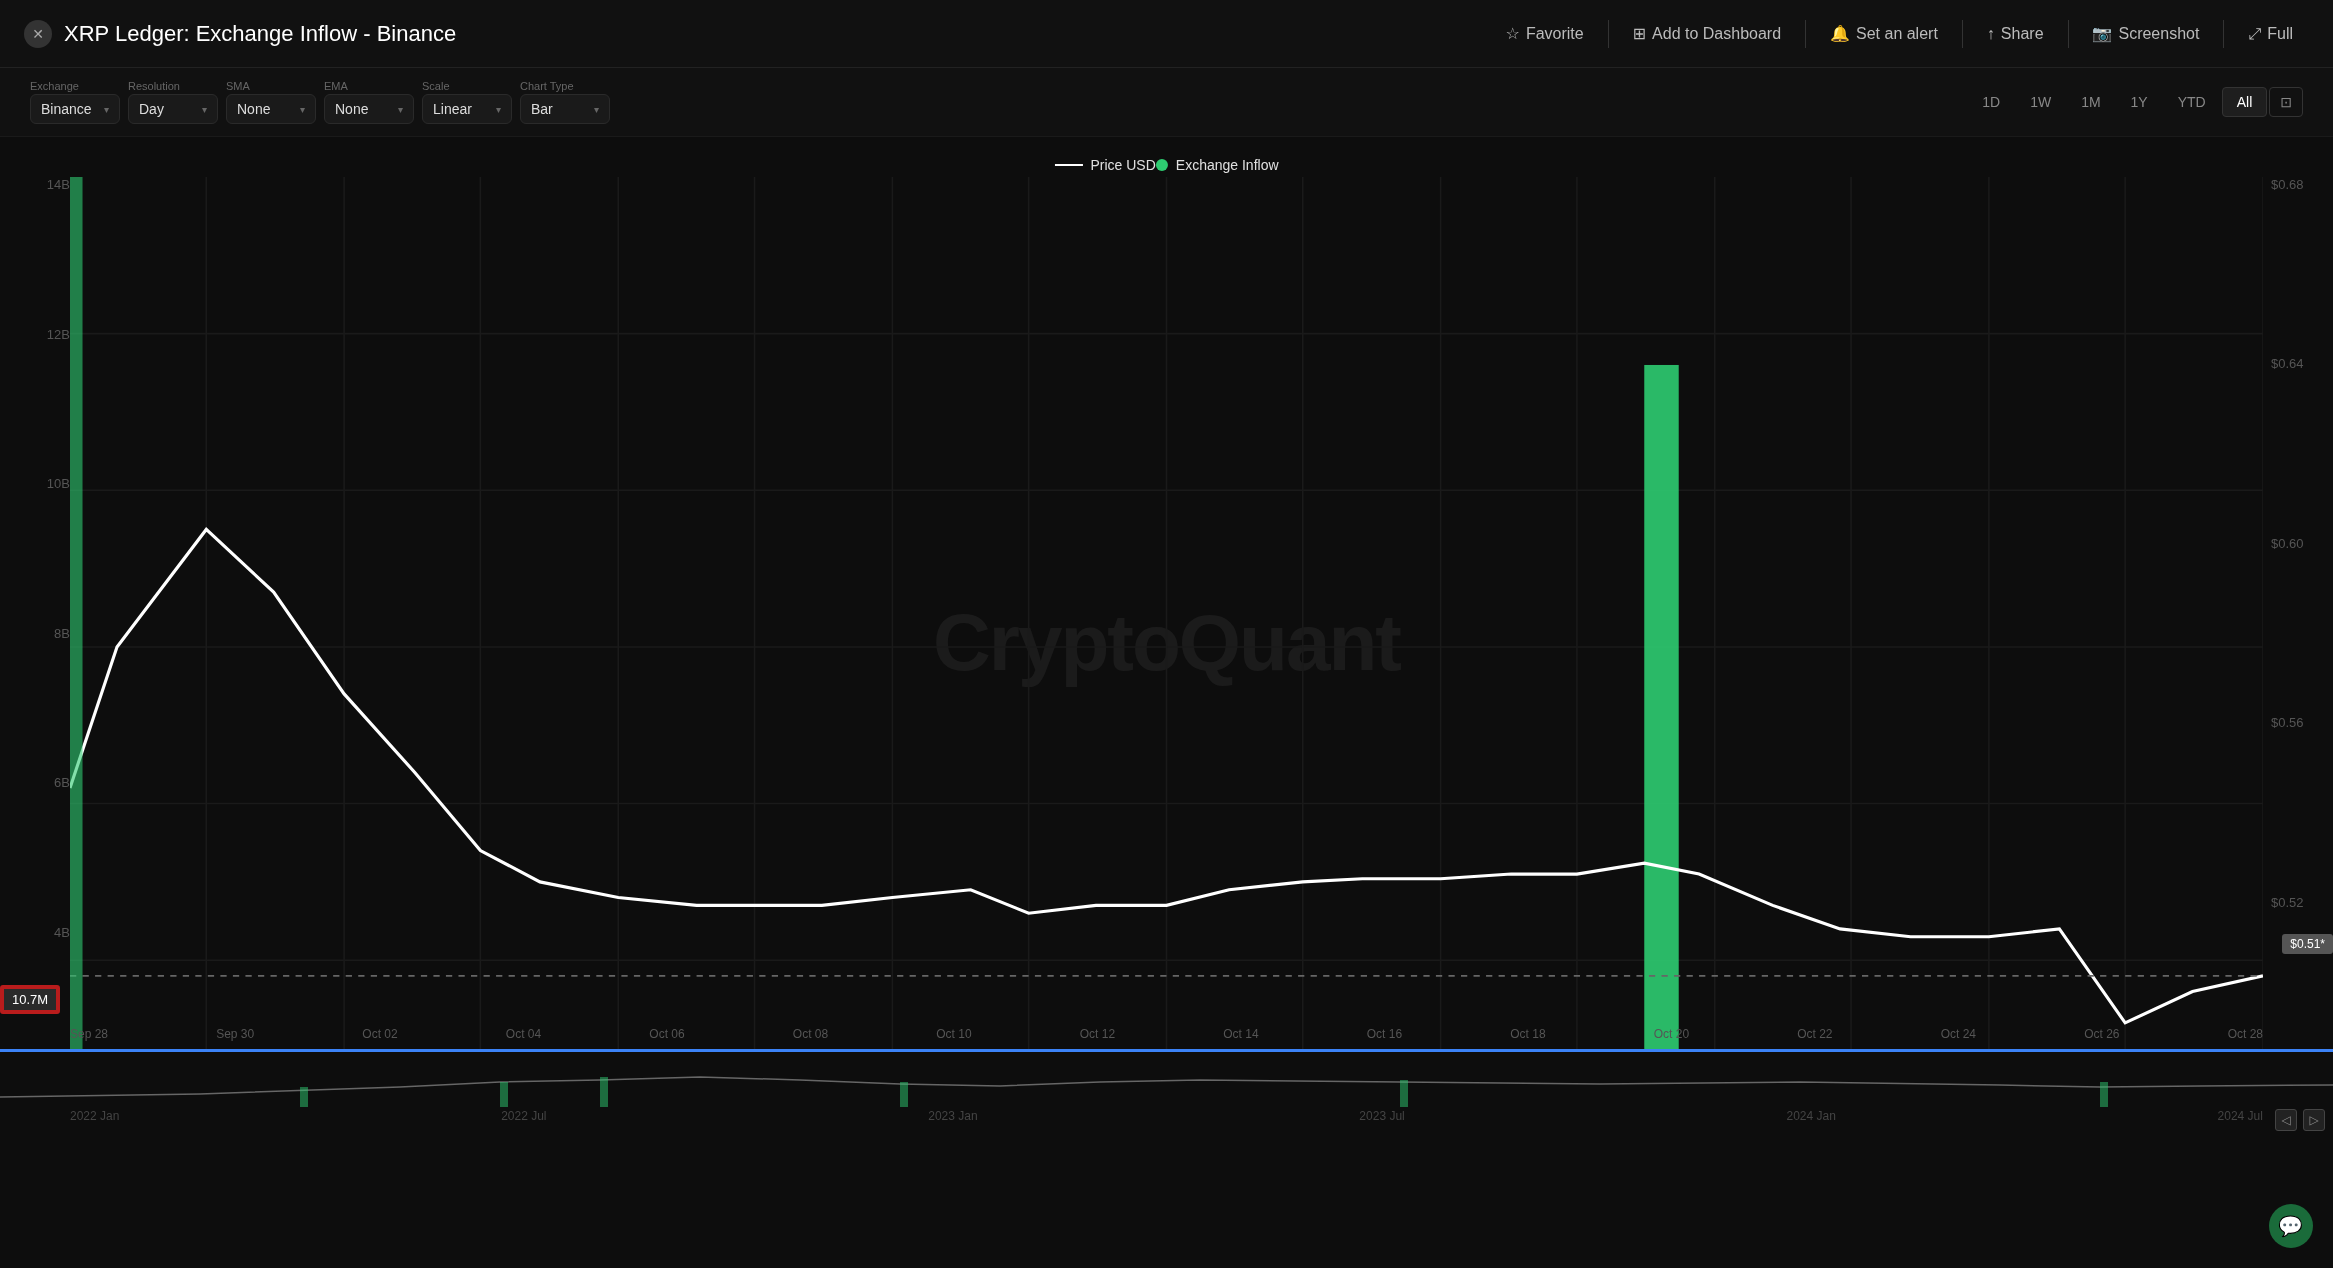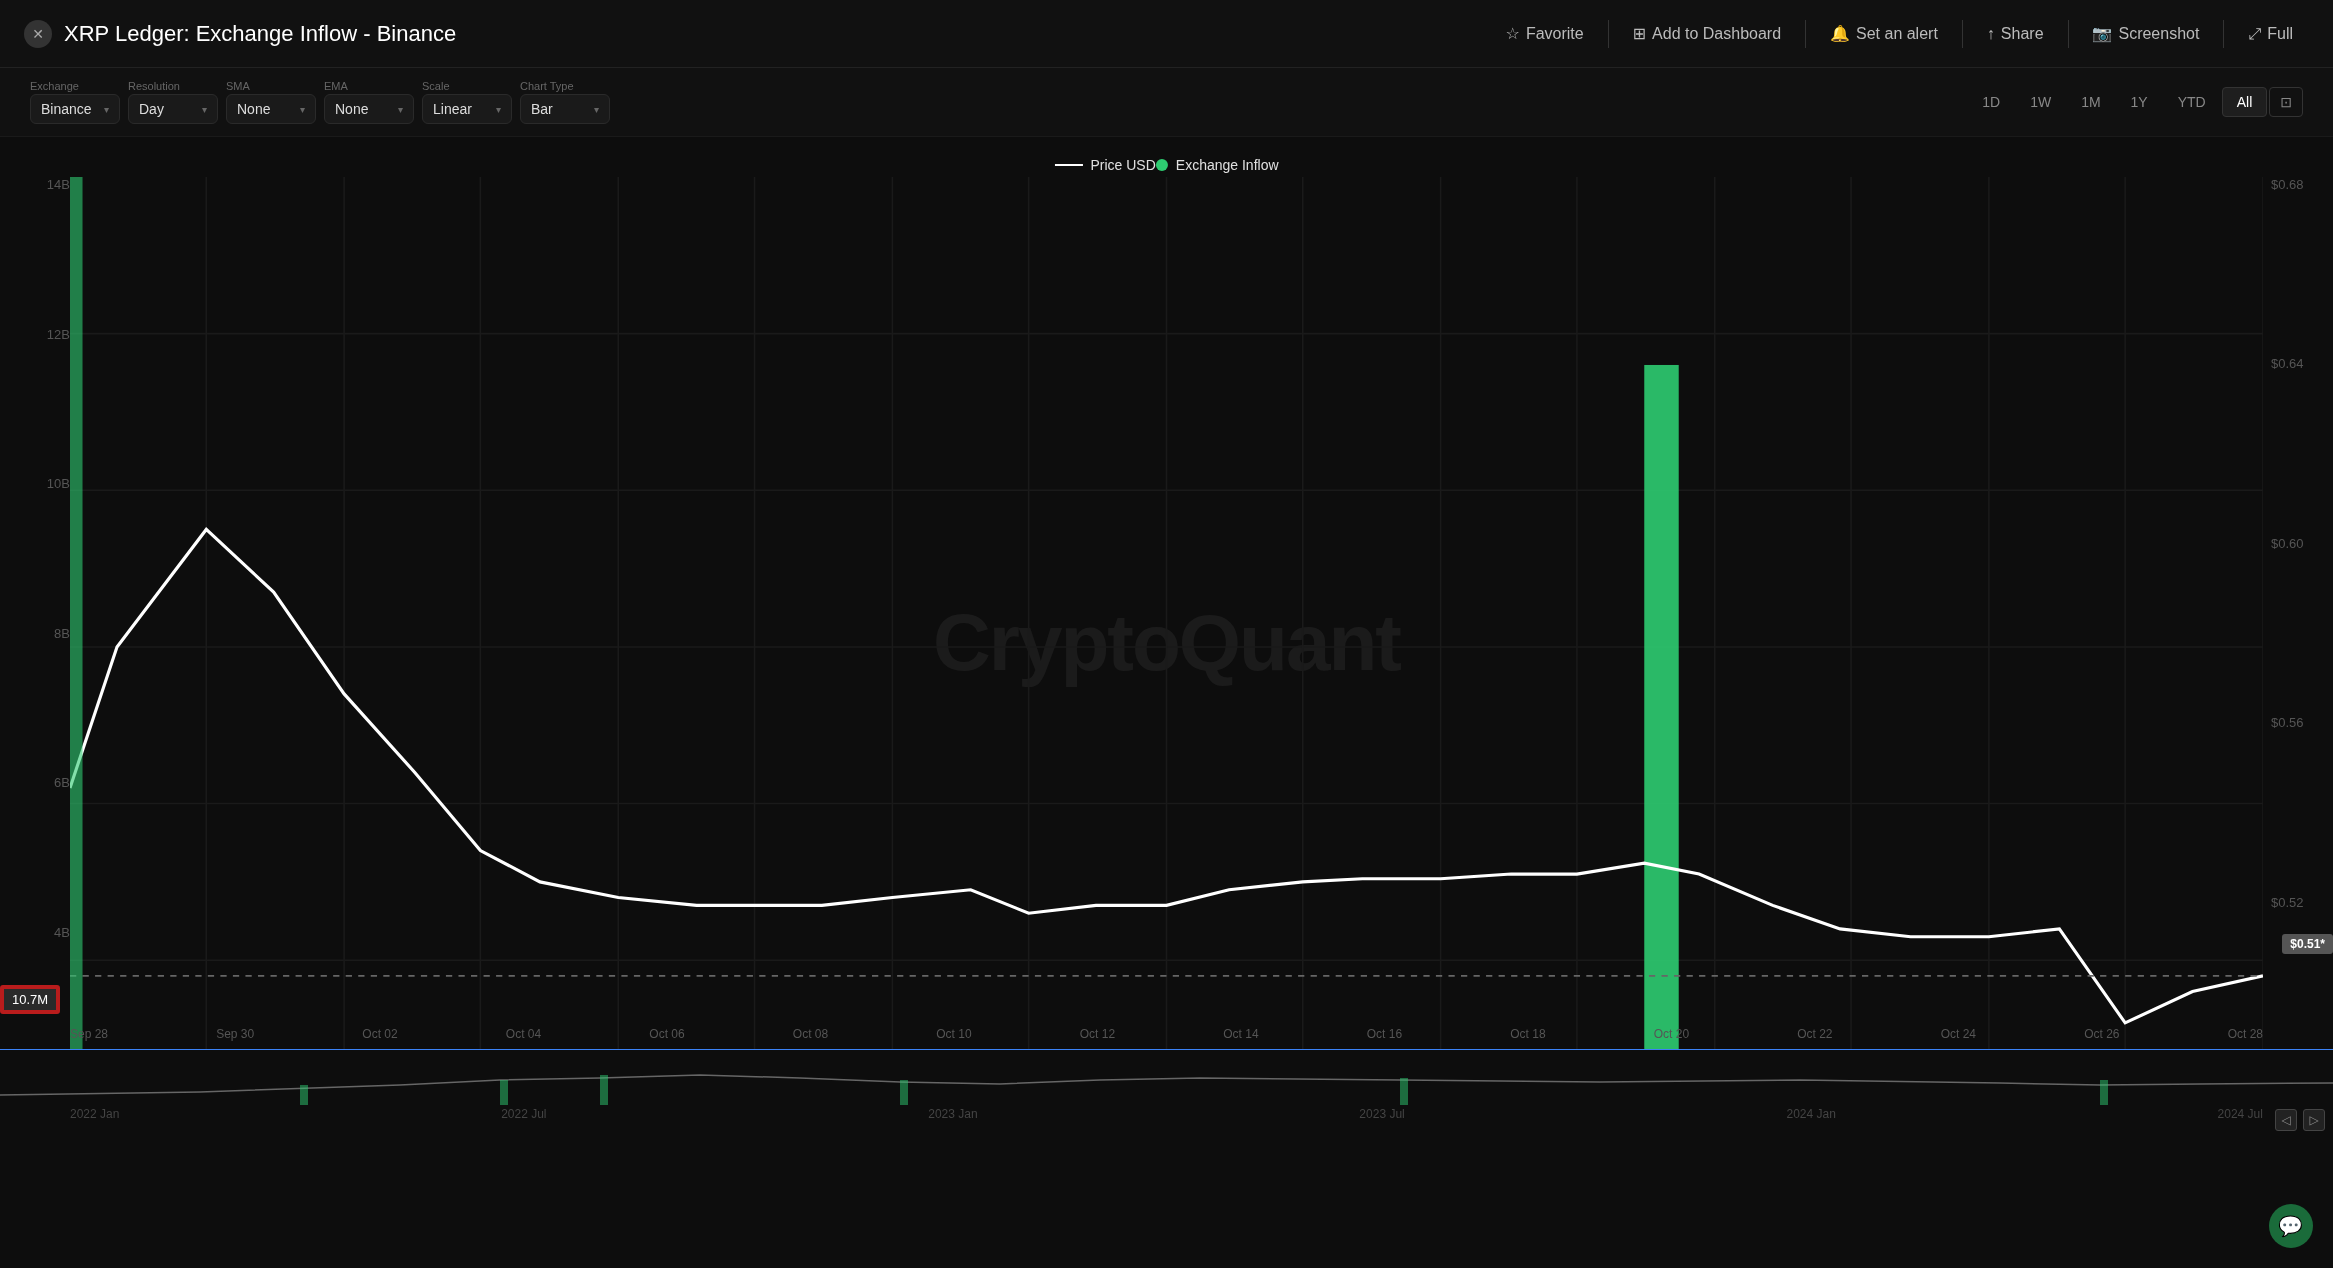--- a/index.html
+++ b/index.html
@@ -211,21 +211,20 @@
 
     
     .price-badge {
       position: absolute;
       right: 4px;
       background: #555;
       color: #fff;
       font-size: 12px;
       padding: 2px 6px;
       border-radius: 3px;
-      font-weight: bold;
     }
 
     
     .value-badge {
       position: absolute;
       left: 0;
       background: #2a2a2a;
       color: #fff;
       font-size: 13px;
       padding: 3px 8px;
@@ -542,21 +541,21 @@
       <span class="x-label">Oct 14</span>
       <span class="x-label">Oct 16</span>
       <span class="x-label">Oct 18</span>
       <span class="x-label">Oct 20</span>
       <span class="x-label">Oct 22</span>
       <span class="x-label">Oct 24</span>
       <span class="x-label">Oct 26</span>
       <span class="x-label">Oct 28</span>
     </div>
 
-  <div style="position:absolute;bottom:0;left:0;right:0;height:100px;background:#0d0d0d;border-top:1px solid #3b82f6;">
+  <div style="position:absolute;bottom:0;left:0;right:0;height:100px;background:#0d0d0d;border-top:3px solid #3b82f6;">
     <svg width="100%" height="55" viewBox="0 0 2333 55" preserveAspectRatio="none" style="display:block;">
 
       <polyline stroke="#666" stroke-width="1.5" fill="none" points="0,45 200,42 400,35 500,30 600,28 700,25 800,28 900,32 1000,34 1100,30 1200,28 1400,30 1600,32 1800,30 2000,33 2100,35 2200,34 2333,33"></polyline>
 
       <rect x="300" y="35" width="8" height="20" fill="#2ecc71" opacity="0.5"></rect>
       <rect x="500" y="30" width="8" height="25" fill="#2ecc71" opacity="0.5"></rect>
       <rect x="600" y="25" width="8" height="30" fill="#2ecc71" opacity="0.5"></rect>
       <rect x="900" y="30" width="8" height="25" fill="#2ecc71" opacity="0.5"></rect>
       <rect x="1400" y="28" width="8" height="27" fill="#2ecc71" opacity="0.5"></rect>
       <rect x="2100" y="30" width="8" height="25" fill="#2ecc71" opacity="0.5"></rect>

